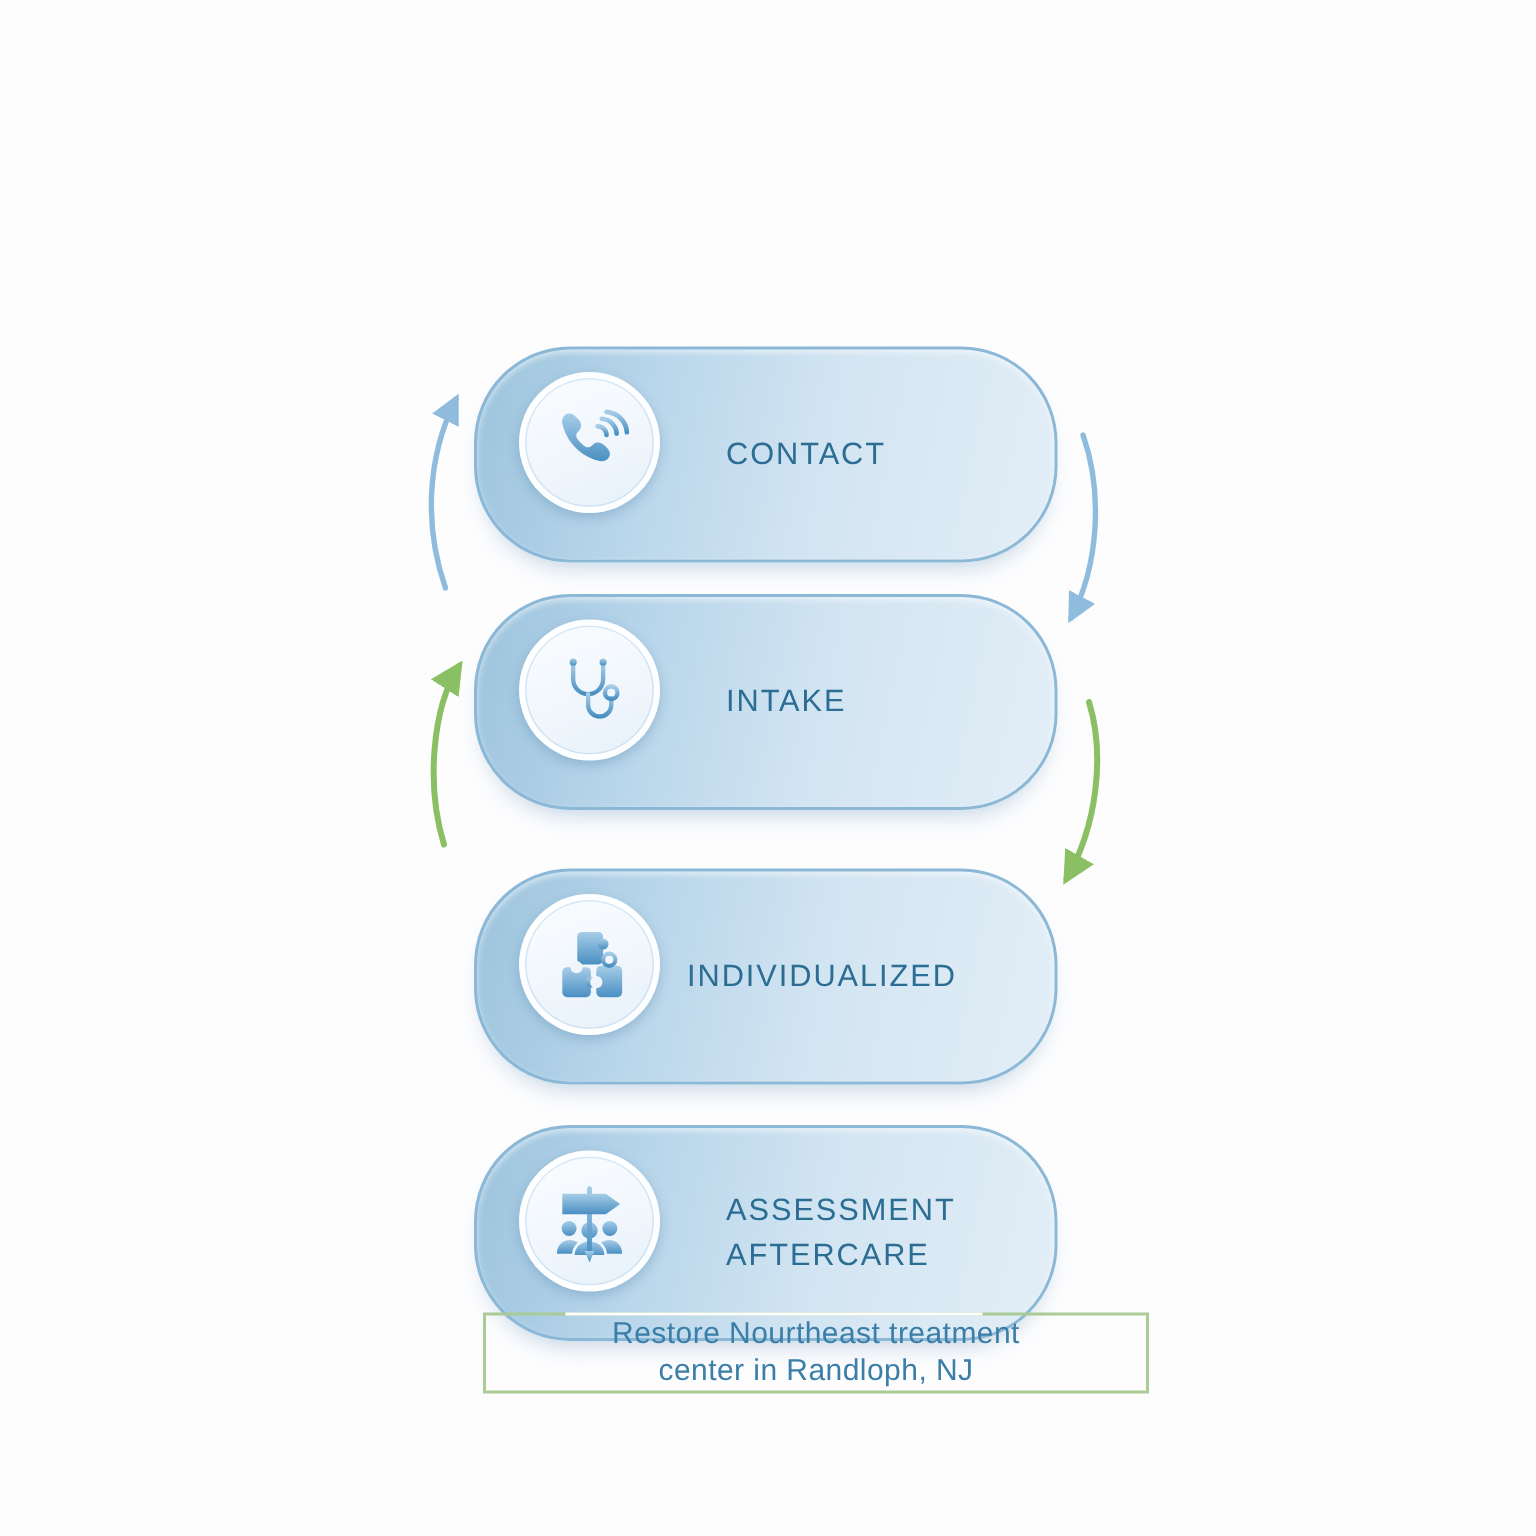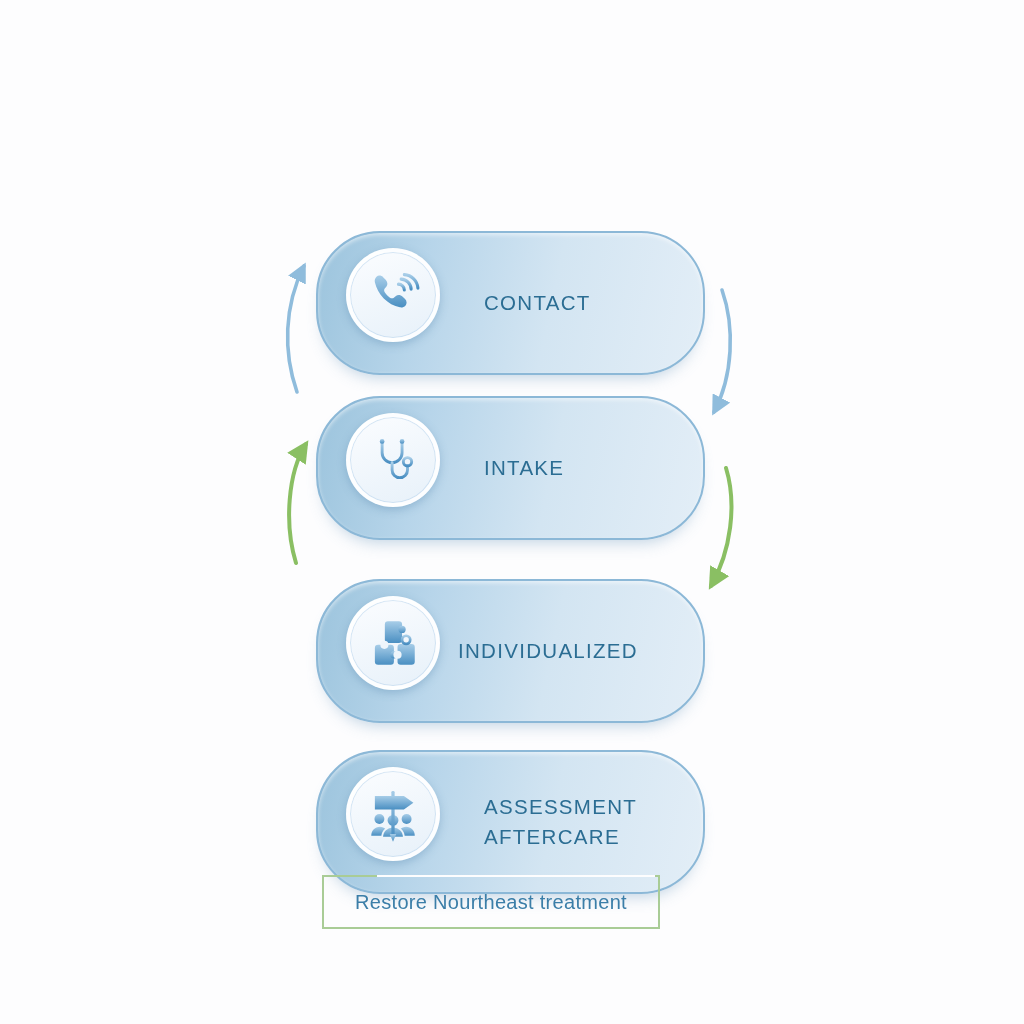--- a/index.html
+++ b/index.html
@@ -34,21 +34,21 @@
   }
   .step-label{
     position:absolute;left:166px;right:26px;
     color:var(--text-blue,#2b6d93);
     font-size:20.5px;line-height:30px;letter-spacing:1.3px;
     text-align:left;
   }
   .pill.center .step-label{text-align:left;left:140px;right:20px;}
 
   .caption-box{
-    position:absolute;left:322px;top:875px;width:338px;height:54px;
+    position:absolute;left:322px;top:875px;width:444px;height:54px;
     border:2px solid var(--caption-border,#a9cc96);
     box-sizing:border-box;
     display:flex;flex-direction:column;align-items:center;justify-content:center;
   }
   .caption-gap{
     position:absolute;top:-2px;left:53px;width:278px;height:2px;
     background:var(--page-bg,#fdfdfe);
   }
   .caption-line{
     color:var(--caption-text,#3b7ea8);
@@ -149,15 +149,16 @@
     </div>
     <div class="step-label">
       <div>ASSESSMENT</div>
       <div>AFTERCARE</div>
     </div>
   </div>
 
   <div class="caption-box">
     <div class="caption-gap"></div>
     <div class="caption-line">Restore Nourtheast treatment</div>
+    <div class="caption-line">center in Randloph, NJ</div>
   </div>
 
 </div>
 
 </body></html>

